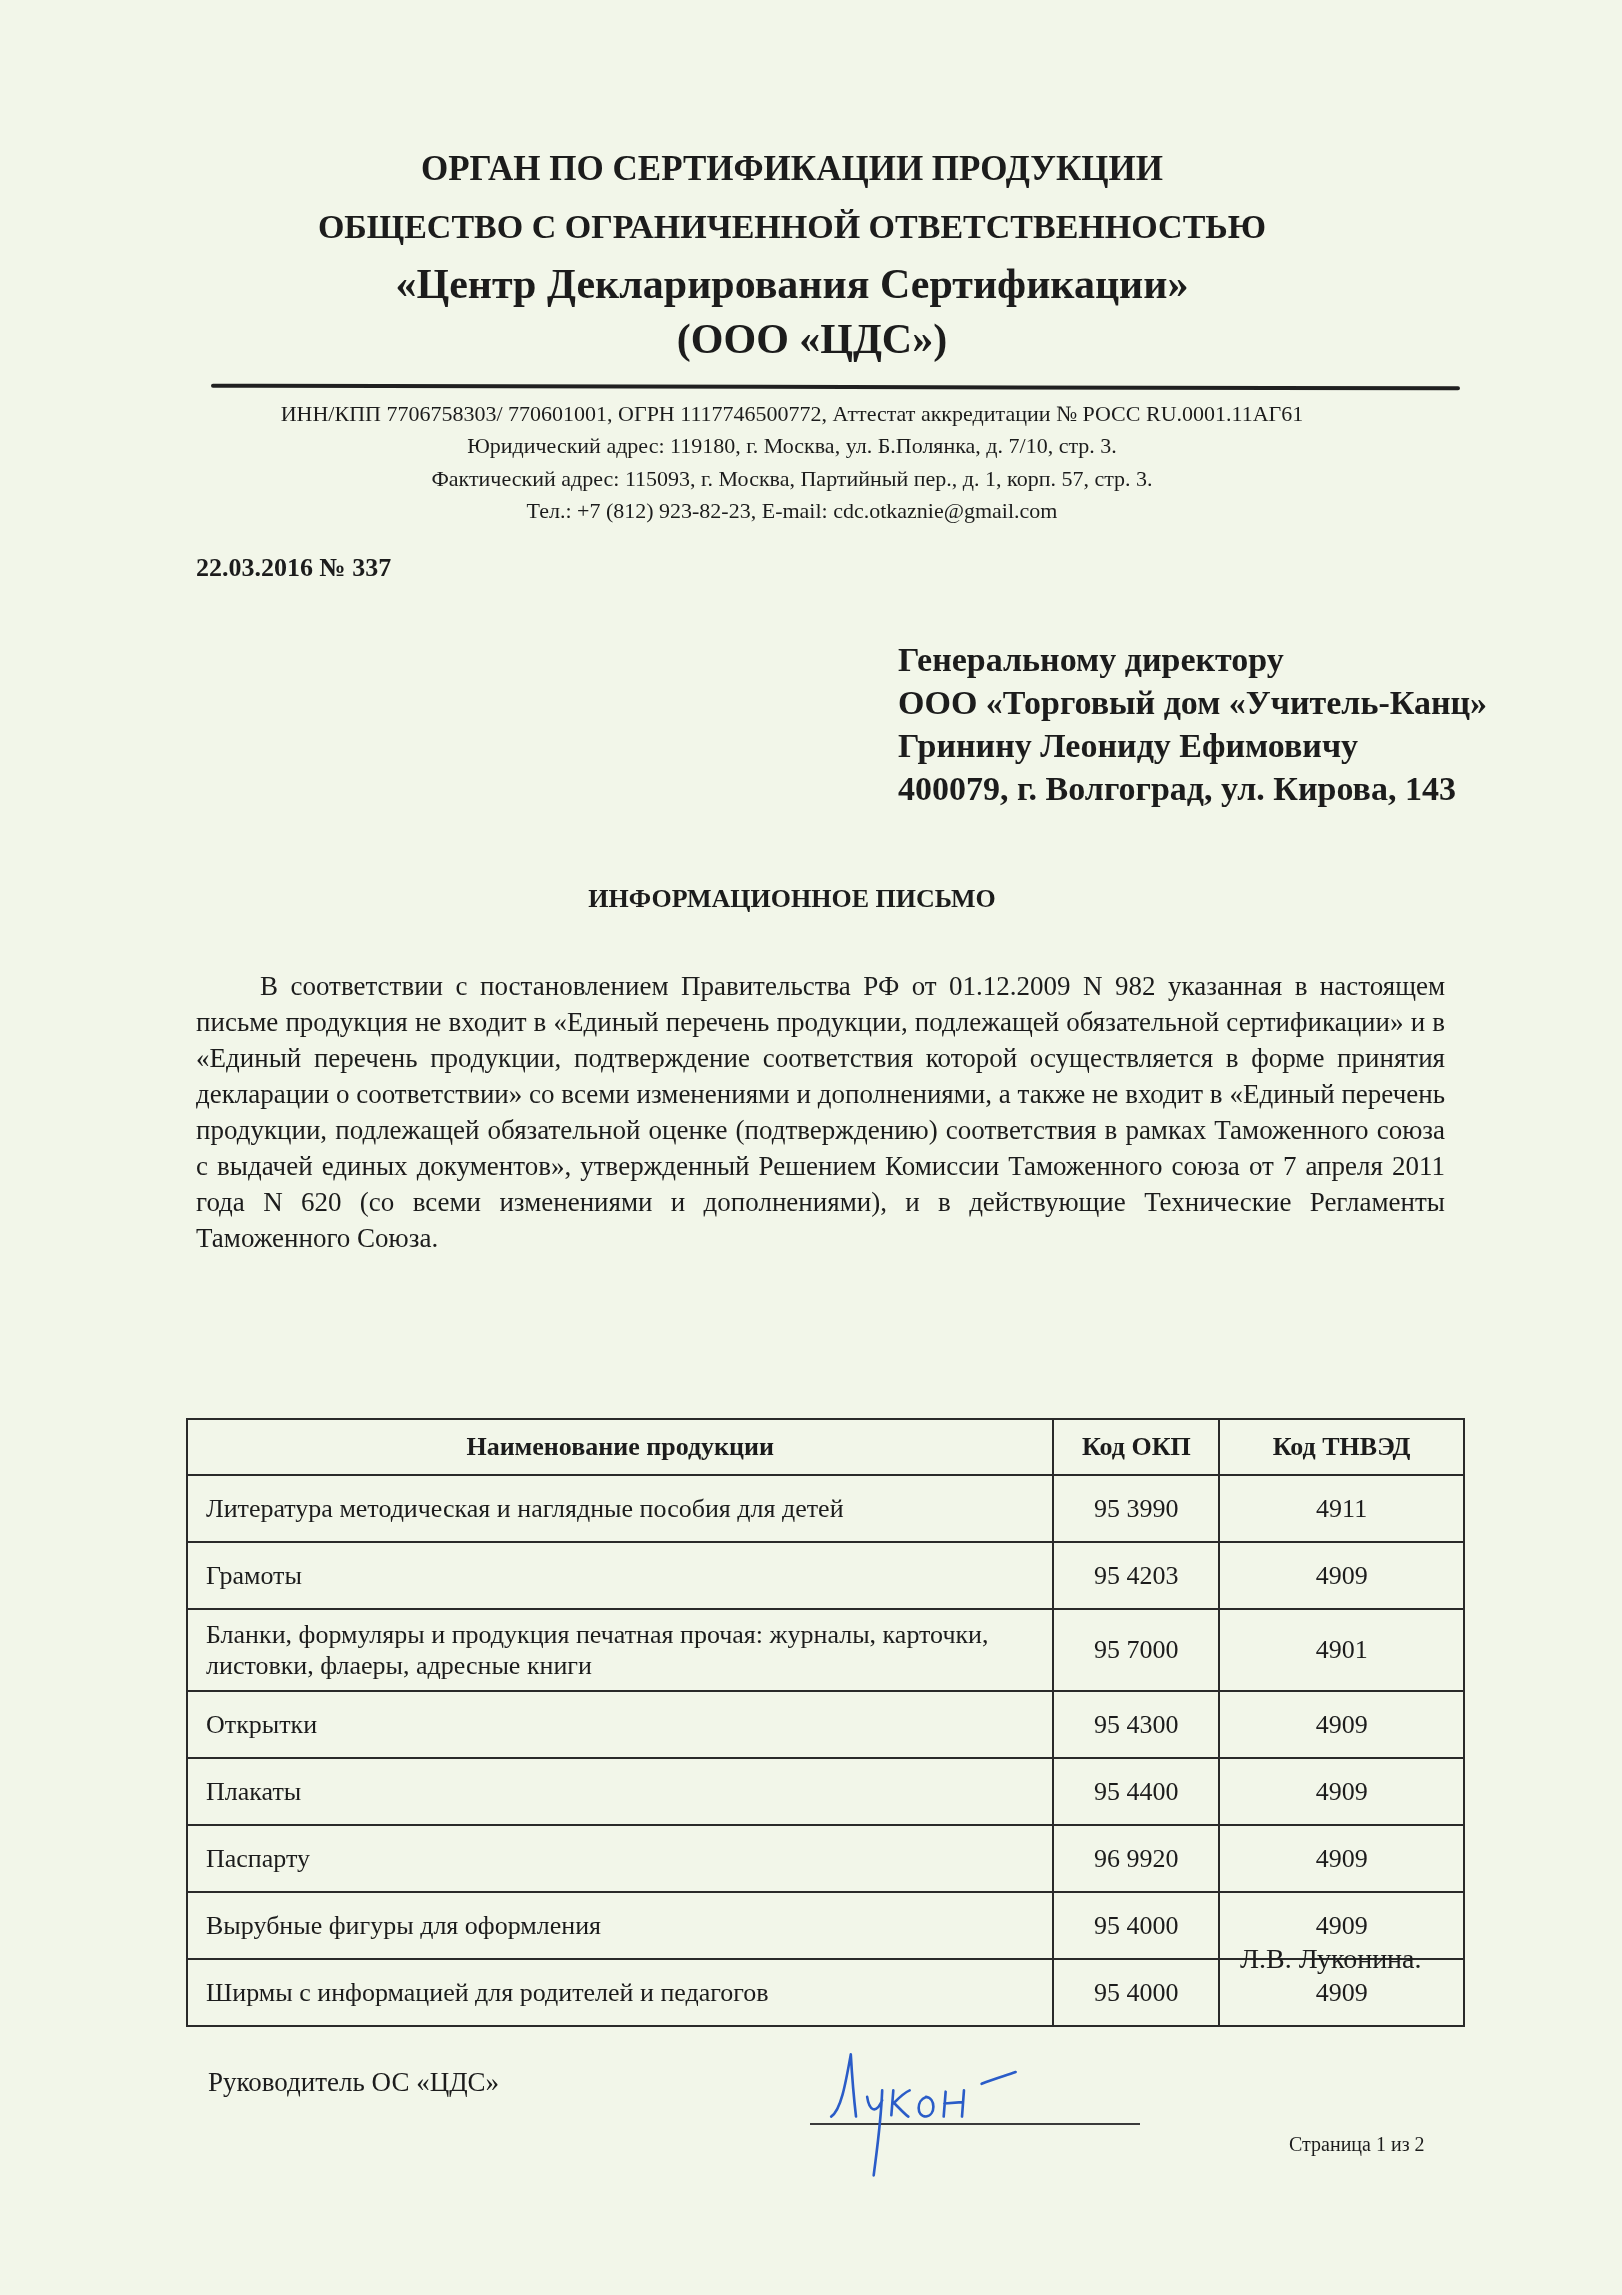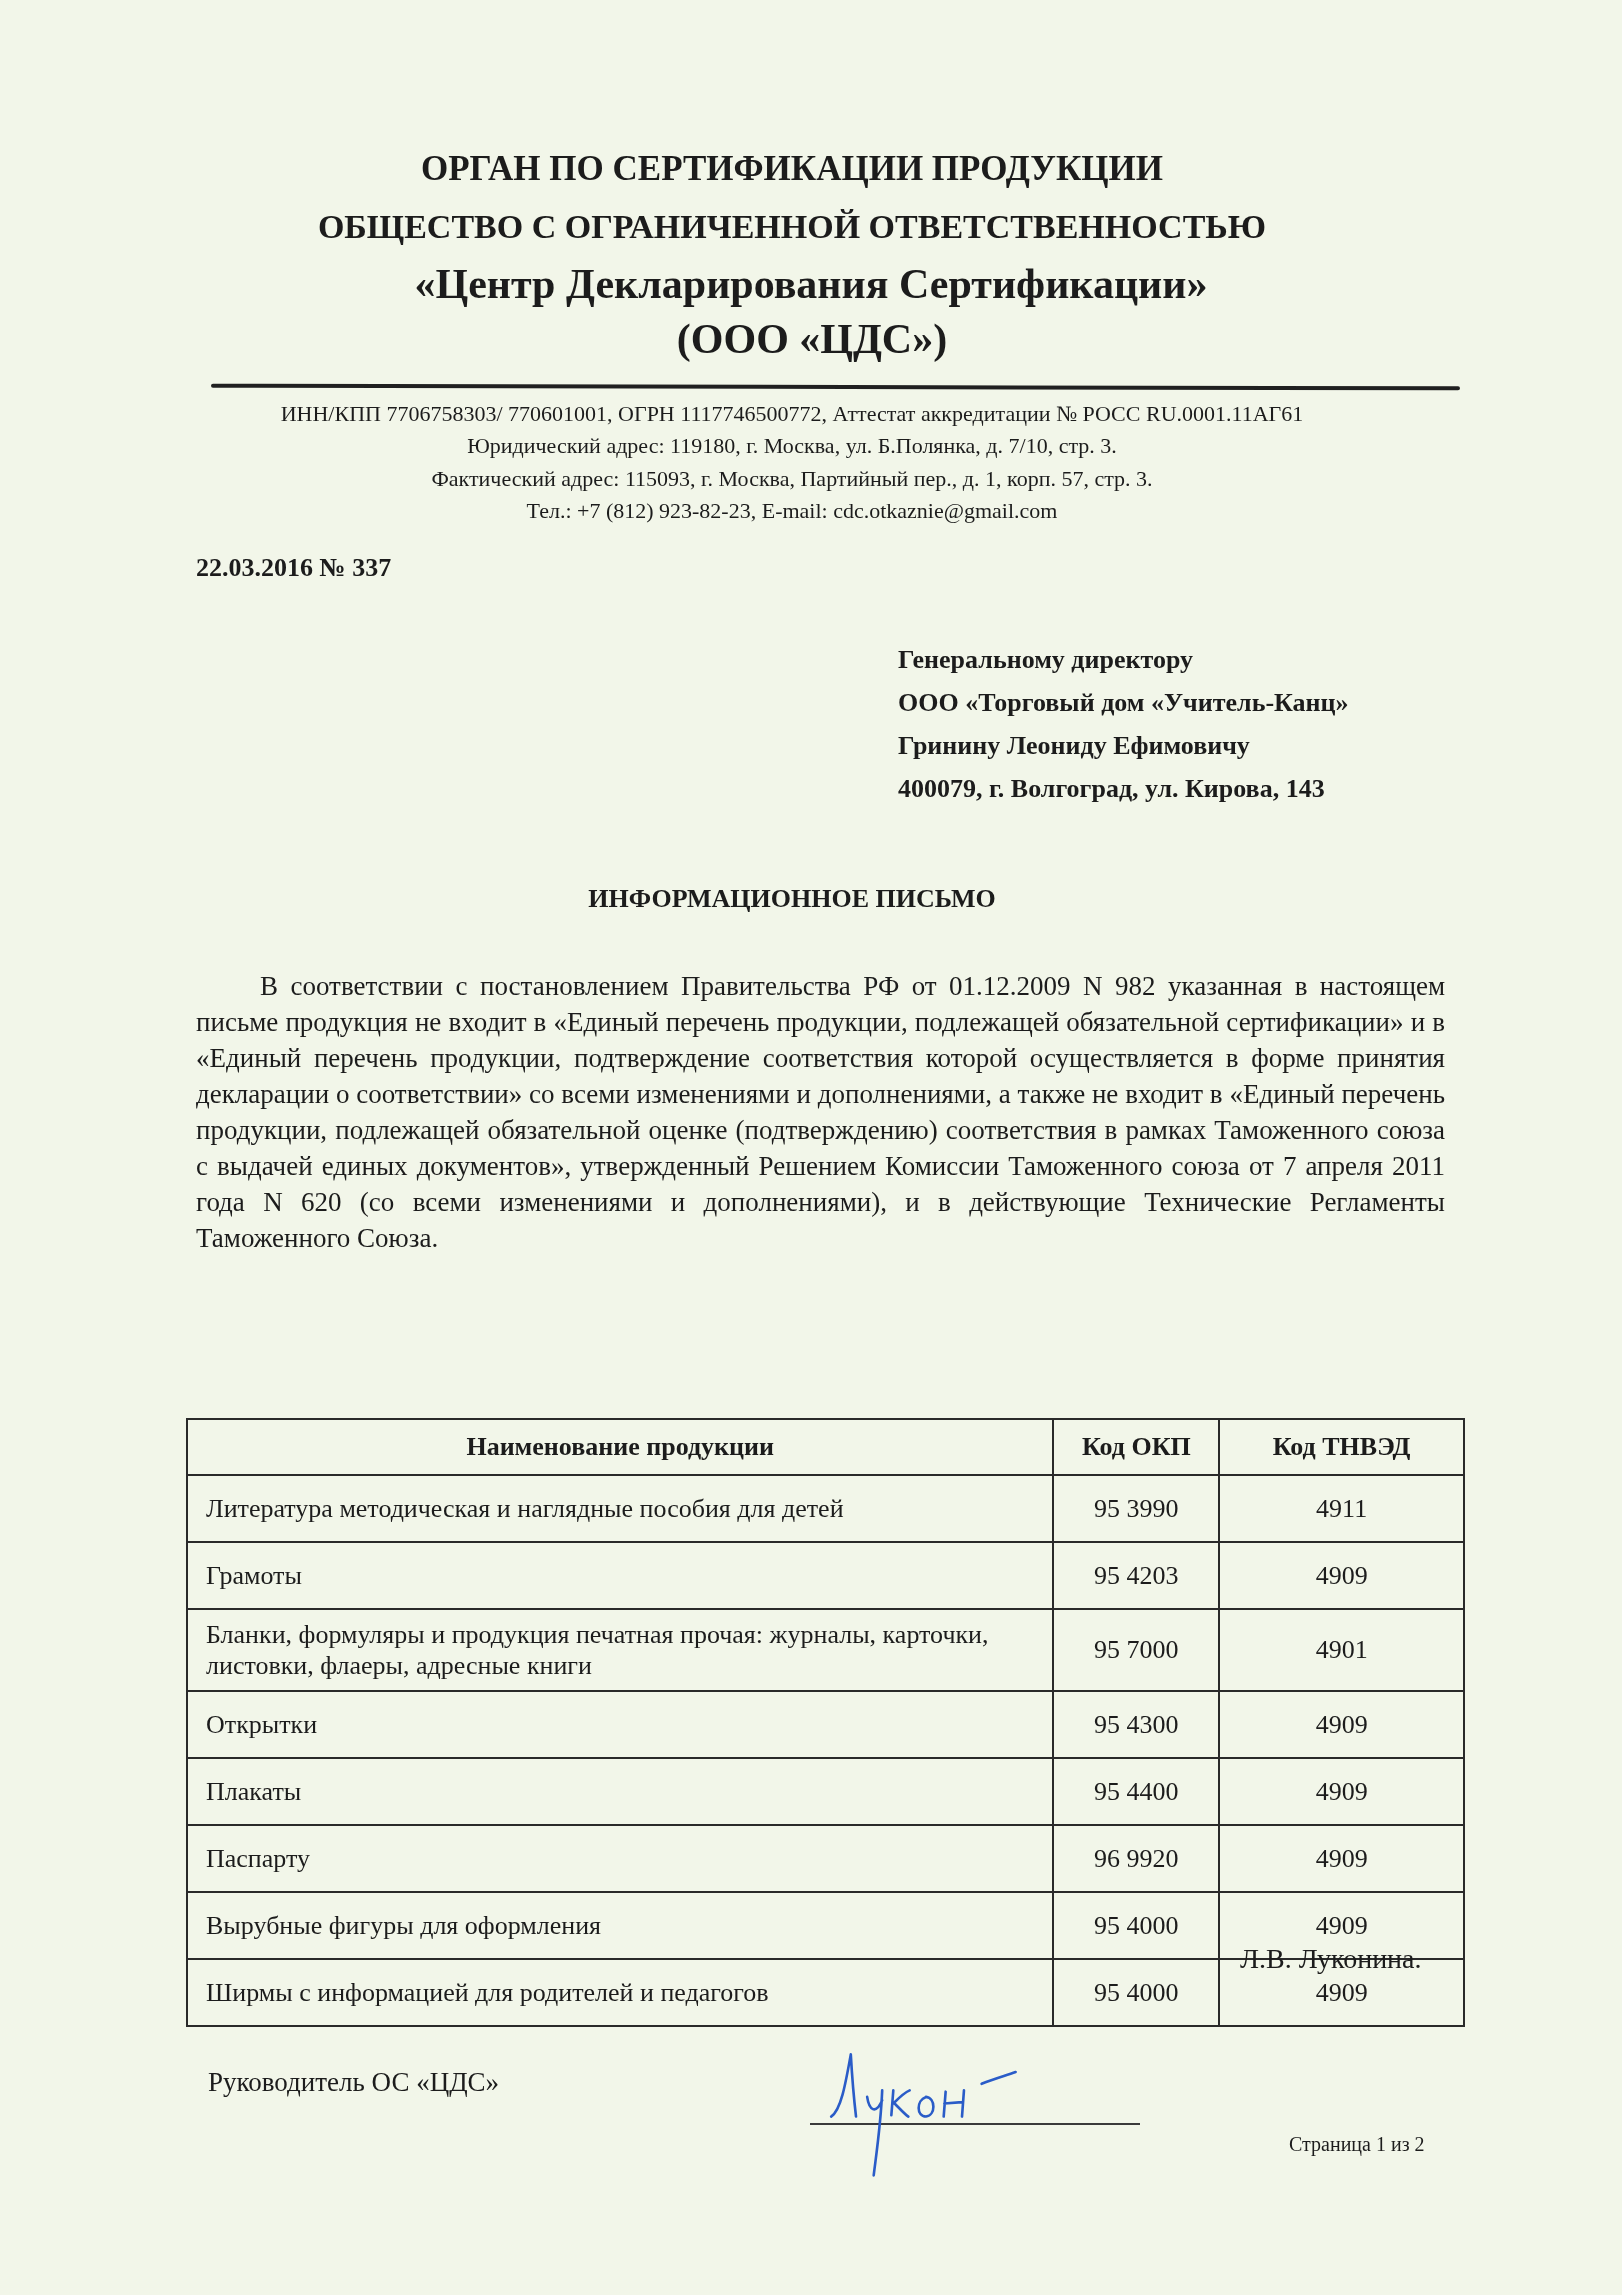--- a/index.html
+++ b/index.html
@@ -9,30 +9,30 @@
     font-family: "Liberation Serif", "DejaVu Serif", serif;
     color: #1c1c1c;
     position: relative;
     overflow: hidden;
   }
   .abs { position: absolute; }
   .center { text-align: center; left: 0; width: 1584px; }
 
   .h1 { font-weight: bold; font-size: 35px; letter-spacing: 0px; }
   .h2 { font-weight: bold; font-size: 34px; }
-  .h3 { font-weight: bold; font-size: 42px; padding-left: 19px; }
+  .h3 { font-weight: bold; font-size: 42px; }
   .h4 { font-weight: bold; font-size: 42px; }
 
   .rule { position: absolute; left: 211px; width: 1249px; height: 3.9px; background: #202020; top: 385px; border-radius: 2px; transform: rotate(0.12deg); }
 
   .req { font-size: 22px; line-height: 31px; }
 
   .dateno { font-weight: bold; font-size: 26px; left: 196px; top: 553px; }
 
-  .addressee { left: 898px; top: 638px; font-weight: bold; font-size: 26px; line-height: 43px; }
+  .addressee { left: 898px; top: 638px; font-weight: bold; font-size: 34px; line-height: 43px; }
 
   .title { font-weight: bold; font-size: 26px; top: 884px; }
 
   .body-text {
     left: 196px; width: 1249px; top: 963px;
     font-size: 27px; line-height: 36px; text-align: justify;
   }
   .body-text p { margin: 0 0 0 0; text-indent: 64px; }
 
   table.products {

